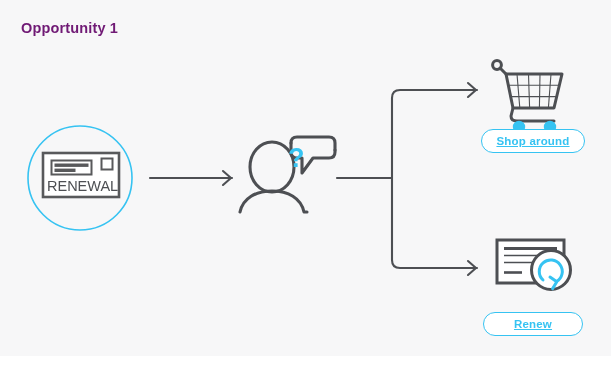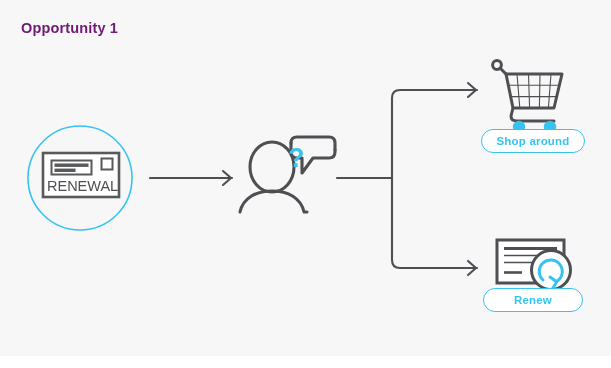--- a/index.html
+++ b/index.html
@@ -53,29 +53,30 @@
     border-radius: 14px;
     color: #36c3f2;
     font-size: 11.5px;
     font-weight: 600;
     letter-spacing: 0.2px;
     text-align: center;
     line-height: 22px;
     height: 24px;
     cursor: pointer;
     user-select: none;
+    text-decoration: underline;
   }
   #pill-shop {
     left: 481px;
     top: 129px;
     width: 104px;
   }
   #pill-renew {
     left: 483px;
-    top: 288px;
+    top: 312px;
     width: 100px;
   }
   svg { display: block; overflow: visible; }
 </style>
 </head>
 <body>
 
 <div id="canvas">
 
   <div class="panel"></div>

